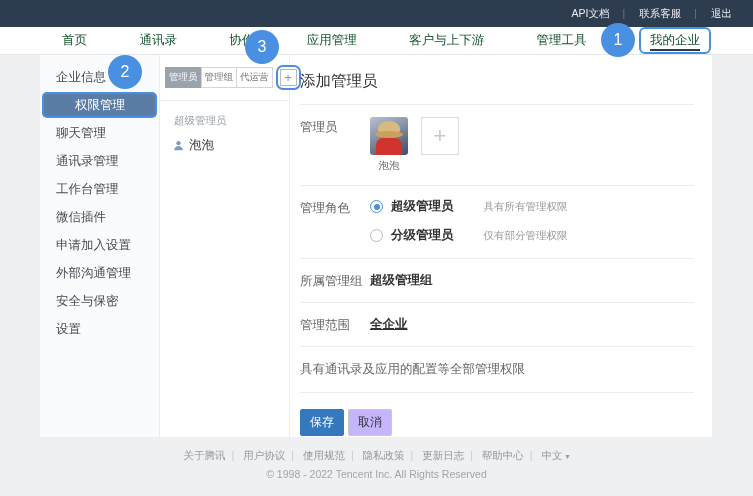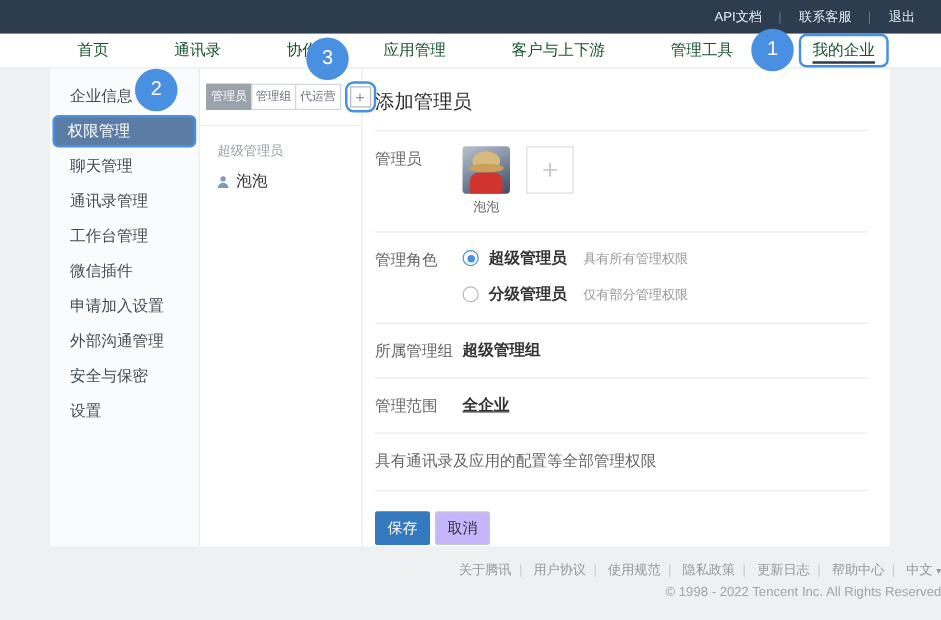--- a/index.html
+++ b/index.html
@@ -36,21 +36,21 @@
     background:#fff; display:flex;justify-content:flex-end;
   }
   
   .side { width:120px; background:#fafbfc; border-right:1px solid #ebedef; padding-top:8px; flex-shrink:0; }
   .side-item {
     height:28px; line-height:28px; padding-left:16px;
     font-size:12.5px; color:#454c54; cursor:pointer; white-space:nowrap;
   }
   .side-item.selected {
     background:#5b7da5; color:#fff; border:2px solid #4a90e2; border-radius:5px;
-    margin:1px 2px; height:26px; line-height:22px; padding-left:10px;
+    margin:1px 2px; height:26px; line-height:22px; padding-left:31px;
   }
   
   .panel { width:130px; border-right:1px solid #ebedef; padding-top:10px; flex-shrink:0; }
   .tabs { display:flex; align-items:center; padding:0 5px; }
   .tab {
     font-size:9.5px; padding:3px 3px; border:1px solid #d3d6d9; background:#fff;
     color:#6b7076; margin-left:-1px; cursor:pointer; white-space:nowrap;
   }
   .tab.active { background:#9aa2ac; border-color:#9aa2ac; color:#fff; margin-left:0; }
   .addwrap { margin-left:3px; border:2px solid #4a90e2; border-radius:7px; padding:2px; display:flex; }
@@ -80,30 +80,30 @@
     width:38px; height:38px; border:1px solid #ddd; color:#c9c9c9; font-size:22px; font-weight:300;
     display:flex; align-items:center; justify-content:center; margin-left:13px; cursor:pointer; background:#fff;
   }
   .radio-row { display:flex; align-items:center; gap:8px; margin-bottom:12px; }
   .radio-row:last-child { margin-bottom:2px; }
   .radio { width:13px; height:13px; border-radius:50%; position:relative; flex-shrink:0; cursor:pointer; }
   .radio.on  { border:1px solid #4a90e2; }
   .radio.on::after { content:""; position:absolute; left:2.5px; top:2.5px; width:6px; height:6px; border-radius:50%; background:#4a90e2; }
   .radio.off { border:1px solid #b9b9b9; background:#fff; }
   .role-name { font-size:12.5px; font-weight:bold; color:#333; cursor:pointer; }
-  .role-desc { font-size:10.5px; color:#999; margin-left:5px; }
+  .role-desc { font-size:10.5px; color:#999; margin-left:22px; }
   .bold-value { font-size:12.5px; font-weight:bold; color:#333; padding-top:1px; }
   .bold-value.link { text-decoration:underline; cursor:pointer; }
   .note-row { font-size:12.5px; color:#666; padding:14px 0; border-bottom:1px solid #ececec; }
   .btn-row { display:flex; gap:4px; padding:16px 0; }
   .btn { font-size:12px; padding:5px 9px; border-radius:2px; cursor:pointer; line-height:15px; }
   .btn-save { background:#3478be; border:1px solid #3478be; color:#fff; }
   .btn-cancel { background:#c4b5fd; border:1px solid #c9c9c9; color:#333; }
   
-  .footer { position:absolute; top:449px; left:0; right:0; text-align:right; }
+  .footer { position:absolute; top:449px; left:0; right:0; text-align:center; }
   .footer-links { font-size:10.5px; color:#95999e; }
   .flink { cursor:pointer; }
   .flink:not(.lang)::after { content:"|"; color:#c9ccd0; margin:0 6px; }
   .caret { font-size:8px; color:#95999e; }
   .copyright { font-size:10.5px; color:#a2a6ab; margin-top:5px; }
   
   .num-circle {
     position:absolute; width:34px; height:34px; border-radius:50%;
     background:#4a90e2; color:#fff; font-size:16px;
     display:flex; align-items:center; justify-content:center; z-index:20;

